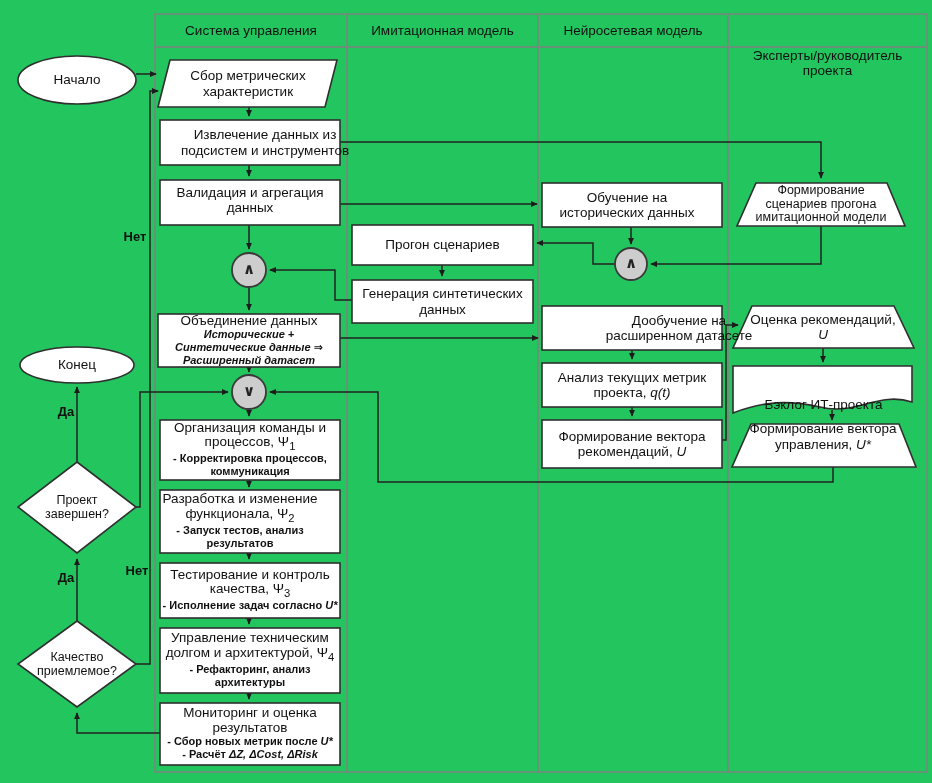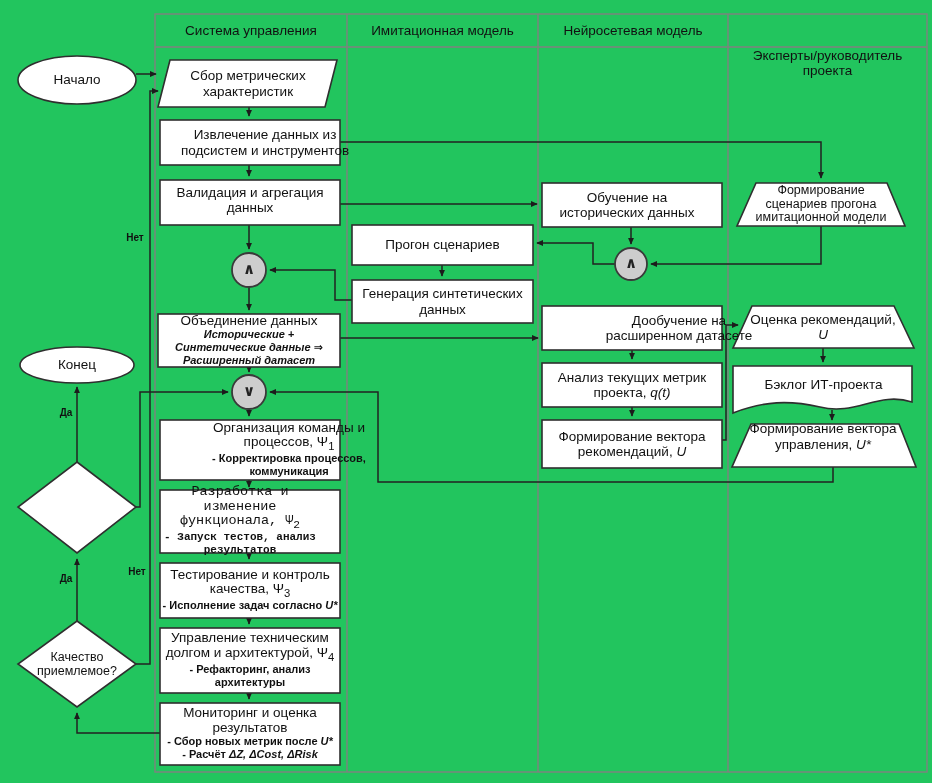--- a/index.html
+++ b/index.html
@@ -4,21 +4,21 @@
 <style>
   html,body{margin:0;padding:0;background:#ffffff;}
   #stage{position:relative;width:932px;height:783px;background:#22c55e;
          font-family:"Liberation Sans","DejaVu Sans",sans-serif;color:#111;overflow:hidden;}
   #wires{position:absolute;left:0;top:0;width:932px;height:783px;}
   .txt{position:absolute;display:flex;flex-direction:column;align-items:center;justify-content:center;
        text-align:center;font-size:13.5px;line-height:1.12;color:#111;}
   .hdr{font-size:13.5px;line-height:1.1;}
   .sub{font-weight:bold;font-size:11px;line-height:1.18;}
   .it{font-style:italic;}
-  .lbl{font-size:10px;font-weight:bold;justify-content:center;}
+  .lbl{font-size:13px;font-weight:bold;justify-content:flex-end;}
   .glyph{font-size:15px;font-weight:bold;color:#222;}
   .tight{line-height:1.08;}
   .small{font-size:12.5px;}
 </style>
 </head>
 <body>
 
 <div id="stage">
 
   <svg id="wires" width="932" height="783" viewBox="0 0 932 783">
@@ -118,20 +118,23 @@
   <div class="txt hdr" style="left:730px;top:14px;width:195px;height:33px;margin-top:33px;">
       <span>Эксперты/руководитель проекта</span>
     </div>
 
   <div class="txt" style="left:22px;top:58px;width:110px;height:44px;align-items:center;">
       <span>Начало</span>
     </div>
   <div class="txt" style="left:24px;top:349px;width:106px;height:32px;">
       <span>Конец</span>
     </div>
+  <div class="txt small" style="left:27px;top:487px;width:100px;height:40px;">
+      <span>Проект завершен?</span>
+    </div>
   <div class="txt small" style="left:20px;top:644px;width:114px;height:40px;">
       <span>Качество приемлемое?</span>
     </div>
 
   <div class="txt lbl" style="left:52px;top:406px;width:28px;height:14px;">
       <span>Да</span>
     </div>
   <div class="txt lbl" style="left:52px;top:572px;width:28px;height:14px;">
       <span>Да</span>
     </div>
@@ -160,26 +163,26 @@
     </div>
   <div class="txt" style="left:162px;top:172px;width:176px;height:32px;margin-top:12px;">
       <span>Валидация и агрегация данных</span>
     </div>
 
   <div class="txt tight" style="left:160px;top:316px;width:178px;height:49px;">
     <span>Объединение данных</span>
     <span class="sub it">Исторические + Синтетические данные ⇒ Расширенный датасет</span>
   </div>
 
-  <div class="txt tight" style="left:162px;top:421px;width:176px;height:57px;padding-left:39px;">
+  <div class="txt tight" style="left:162px;top:421px;width:176px;height:57px;">
     <span><span>Организация команды и процессов, Ψ</span><sub>1</sub></span>
     <span class="sub">- Корректировка процессов, коммуникация</span>
   </div>
 
-  <div class="txt tight" style="left:162px;top:491px;width:156px;height:60px;font-family:Liberation Mono, monospace;">
+  <div class="txt tight" style="left:162px;top:491px;width:156px;height:60px;">
     <span><span>Разработка и изменение функционала, Ψ</span><sub>2</sub></span>
     <span class="sub">- Запуск тестов, анализ результатов</span>
   </div>
 
   <div class="txt tight" style="left:162px;top:564px;width:176px;height:52px;">
     <span><span>Тестирование и контроль качества, Ψ</span><sub>3</sub></span>
     <span class="sub"><span>- Исполнение задач согласно </span><span class="it">U*</span></span>
   </div>
 
   <div class="txt tight" style="left:162px;top:629px;width:176px;height:62px;">
@@ -212,20 +215,20 @@
   <div class="txt small tight" style="left:746px;top:185px;width:150px;height:39px;">
       <span>Формирование сценариев прогона имитационной модели</span>
     </div>
 
   <div class="txt" style="left:544px;top:422px;width:176px;height:44px;">
       <span><span>Формирование вектора рекомендаций, </span><span class="it">U</span></span>
     </div>
   <div class="txt" style="left:748px;top:308px;width:150px;height:38px;">
       <span><span>Оценка рекомендаций, </span><span class="it">U</span></span>
     </div>
-  <div class="txt" style="left:737px;top:370px;width:173px;height:30px;">
+  <div class="txt" style="left:737px;top:382px;width:173px;height:30px;justify-content:flex-end;">
       <span>Бэклог ИТ-проекта</span>
     </div>
   <div class="txt" style="left:748px;top:426px;width:150px;height:21px;">
       <span><span>Формирование вектора управления, </span><span class="it">U*</span></span>
     </div>
 
 </div>
 
 </body></html>

